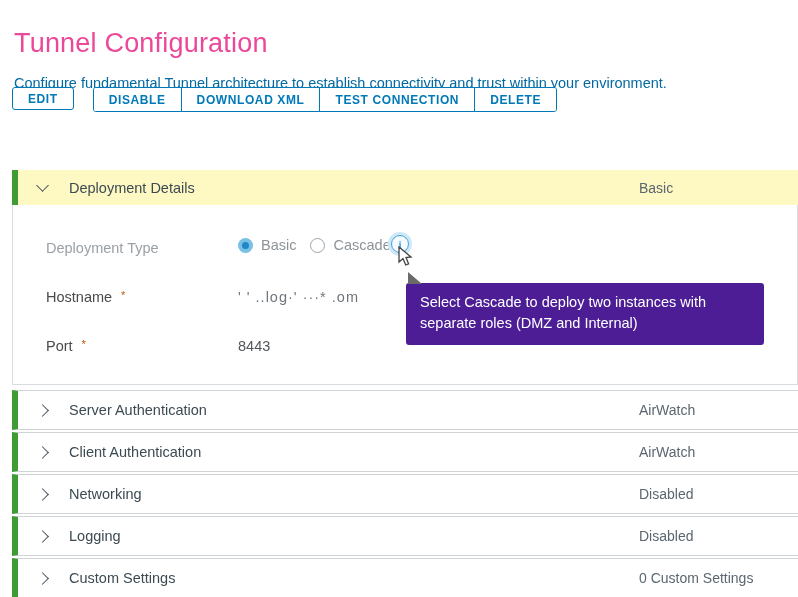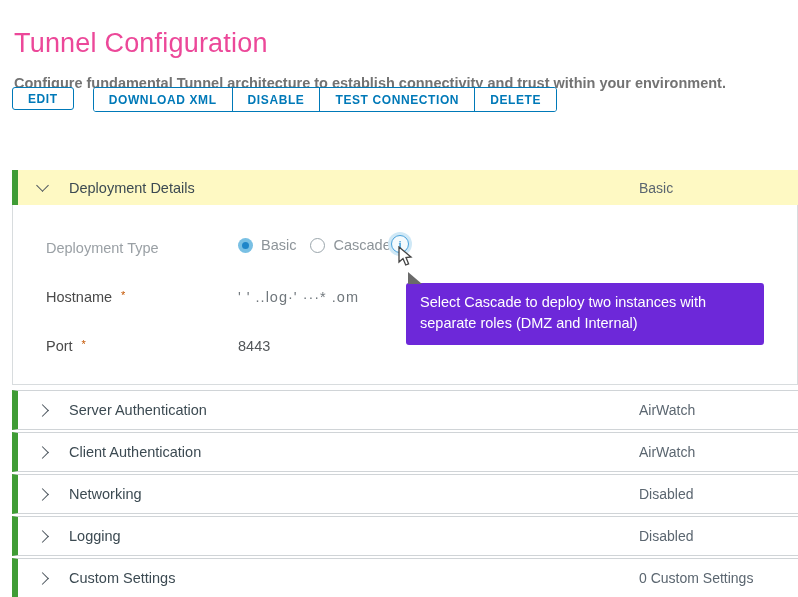--- a/index.html
+++ b/index.html
@@ -7,21 +7,21 @@
     width:798px;height:597px;position:relative;overflow:hidden;
     background:#ffffff;font-family:"Liberation Sans",sans-serif;
   }
   
   .page-title{
     position:absolute;left:14px;top:10px;
     font-size:27px;font-weight:400;color:#ec4899;letter-spacing:.2px;
   }
   .page-subtitle{
     position:absolute;left:14px;top:60px;
-    font-size:14.5px;color:#737373;font-weight:bold;
+    font-size:14.5px;color:#0369a1;
   }
   
   .toolbar{position:absolute;left:12px;top:87px;display:flex;gap:19px;}
   .btn,.btn-seg{
     background:#fff;color:#0079b8;border:1px solid #0079b8;
     font-size:12px;font-weight:600;letter-spacing:.6px;
     height:23px;display:flex;align-items:center;padding:0 15px;
     border-radius:3px;cursor:pointer;white-space:nowrap;
   }
   .btn-group{display:flex;border:1px solid #0079b8;border-radius:3px;overflow:hidden;}
@@ -64,21 +64,21 @@
   .info-wrap{position:absolute;left:375px;top:27px;width:24px;height:24px;border-radius:50%;
              background:#cfe8f6;display:flex;align-items:center;justify-content:center;}
   .info-icon{width:16px;height:16px;border-radius:50%;border:1.5px solid #49a2dc;background:#f4fafd;
              color:#49a2dc;font-size:11px;font-weight:700;display:flex;align-items:center;justify-content:center;
              font-family:"Liberation Serif",serif;}
   
   .cursor{position:absolute;left:384px;top:41px;width:18px;height:22px;z-index:6;}
   
   .tooltip{
     position:absolute;left:393px;top:78px;width:330px;z-index:5;
-    background:#6d28d9;color:#fff;border-radius:3px;
+    background:#4c1d95;color:#fff;border-radius:3px;
     font-size:14.5px;line-height:21px;padding:9px 14px 11px 14px;
   }
   .tooltip:before{
     content:"";position:absolute;top:-11px;left:2px;width:0;height:0;
     border-bottom:12px solid #6a6a6a;border-right:14px solid transparent;
   }
   
   .rows{margin-top:5px;}
   .row{
     height:38px;margin-bottom:2px;background:#fff;position:relative;
@@ -89,22 +89,22 @@
 </style>
 </head>
 <body>
 
 <h1 class="page-title">Tunnel Configuration</h1>
 <p class="page-subtitle">Configure fundamental Tunnel architecture to establish connectivity and trust within your environment.</p>
 
 <div class="toolbar">
   <button class="btn">EDIT</button>
   <div class="btn-group">
+    <button class="btn-seg">DISABLE</button>
     <button class="btn-seg">DOWNLOAD XML</button>
-    <button class="btn-seg">DISABLE</button>
     <button class="btn-seg">TEST CONNECTION</button>
     <button class="btn-seg">DELETE</button>
   </div>
 </div>
 
 <div class="accordion">
 
   <div class="acc-header">
     <span class="chev down"></span>
     <span class="label">Deployment Details</span>

